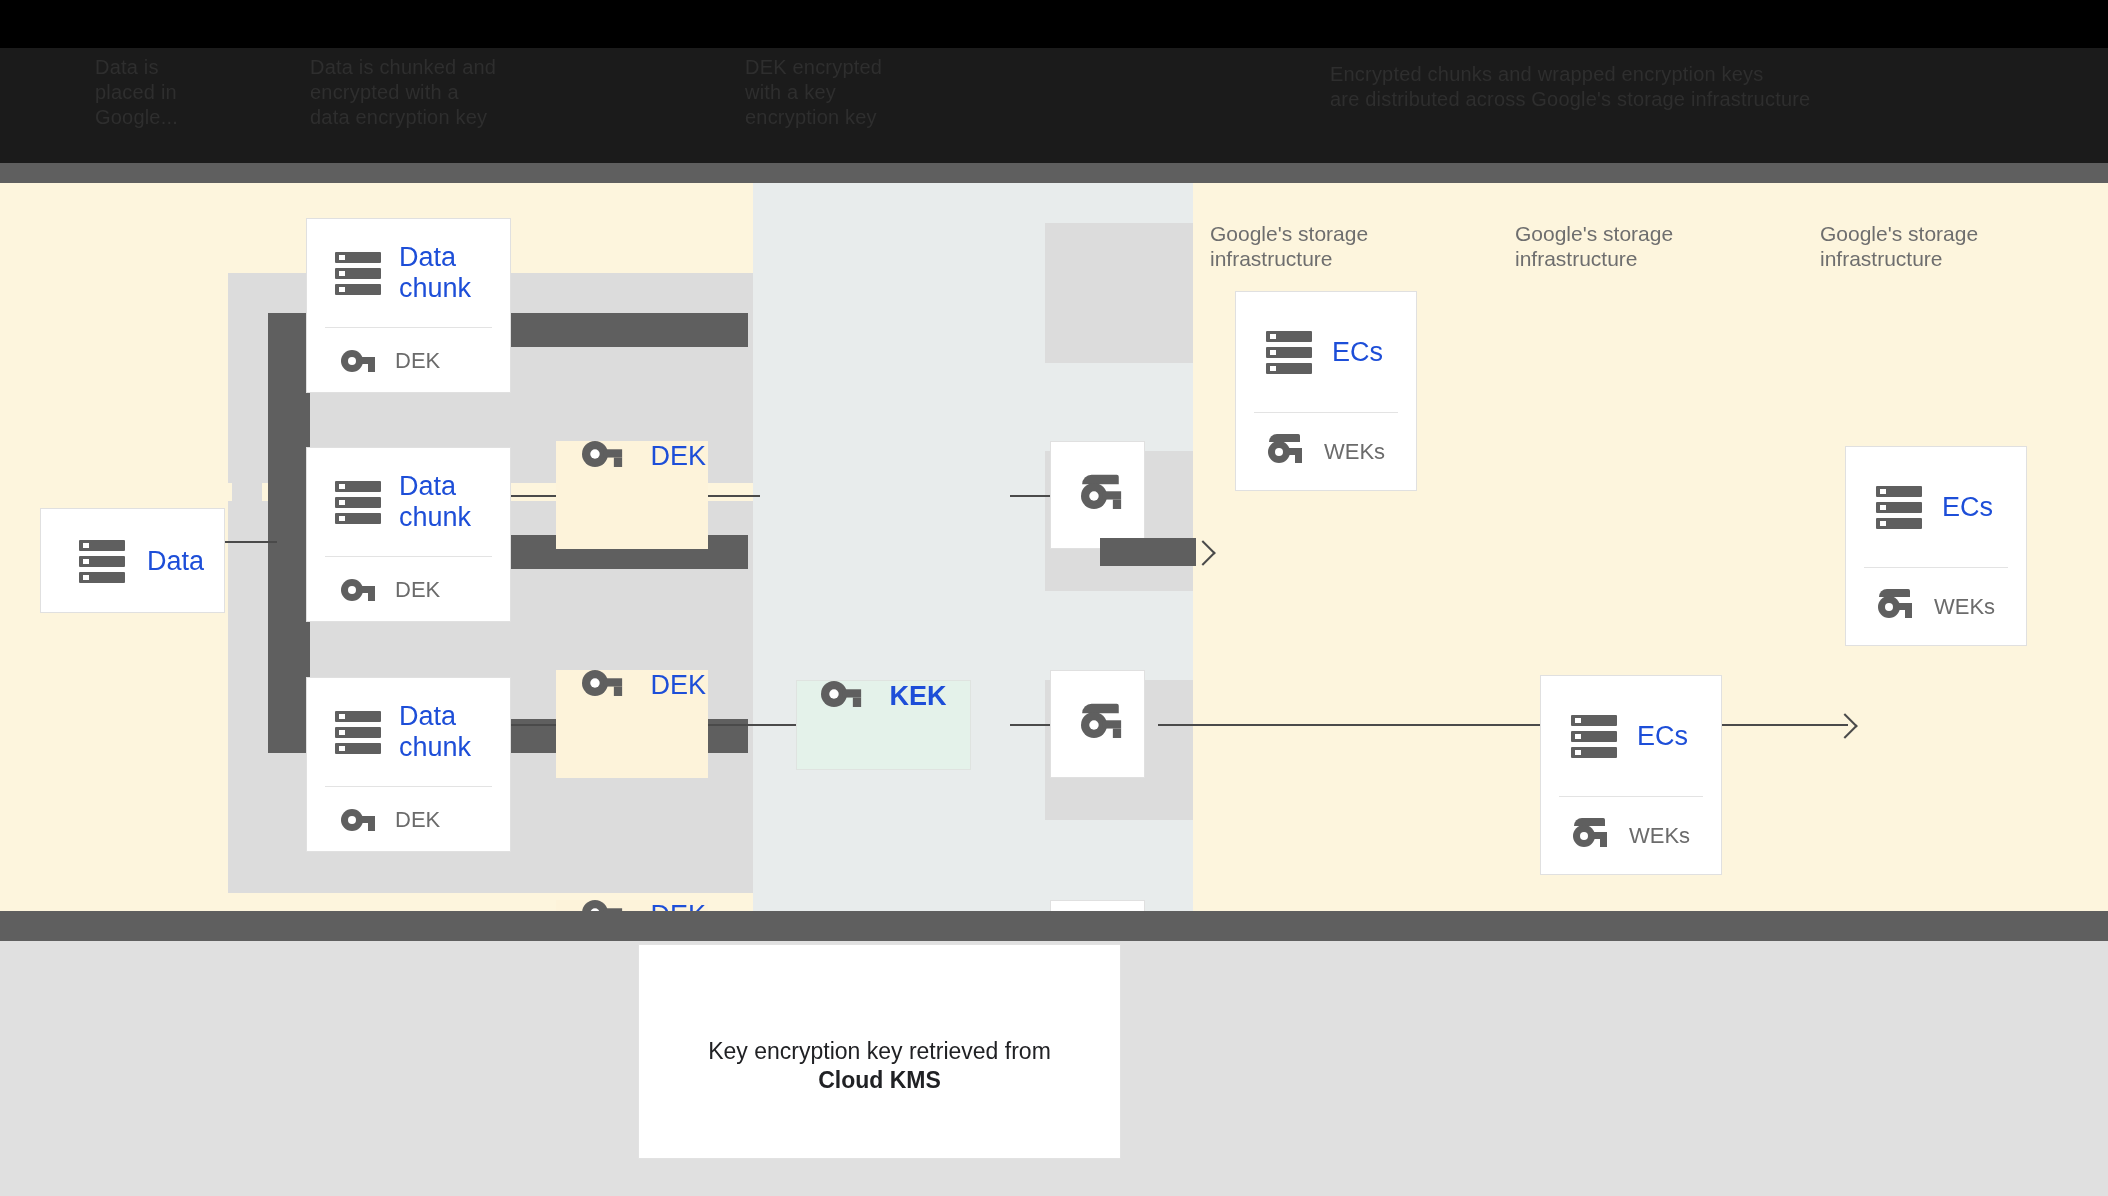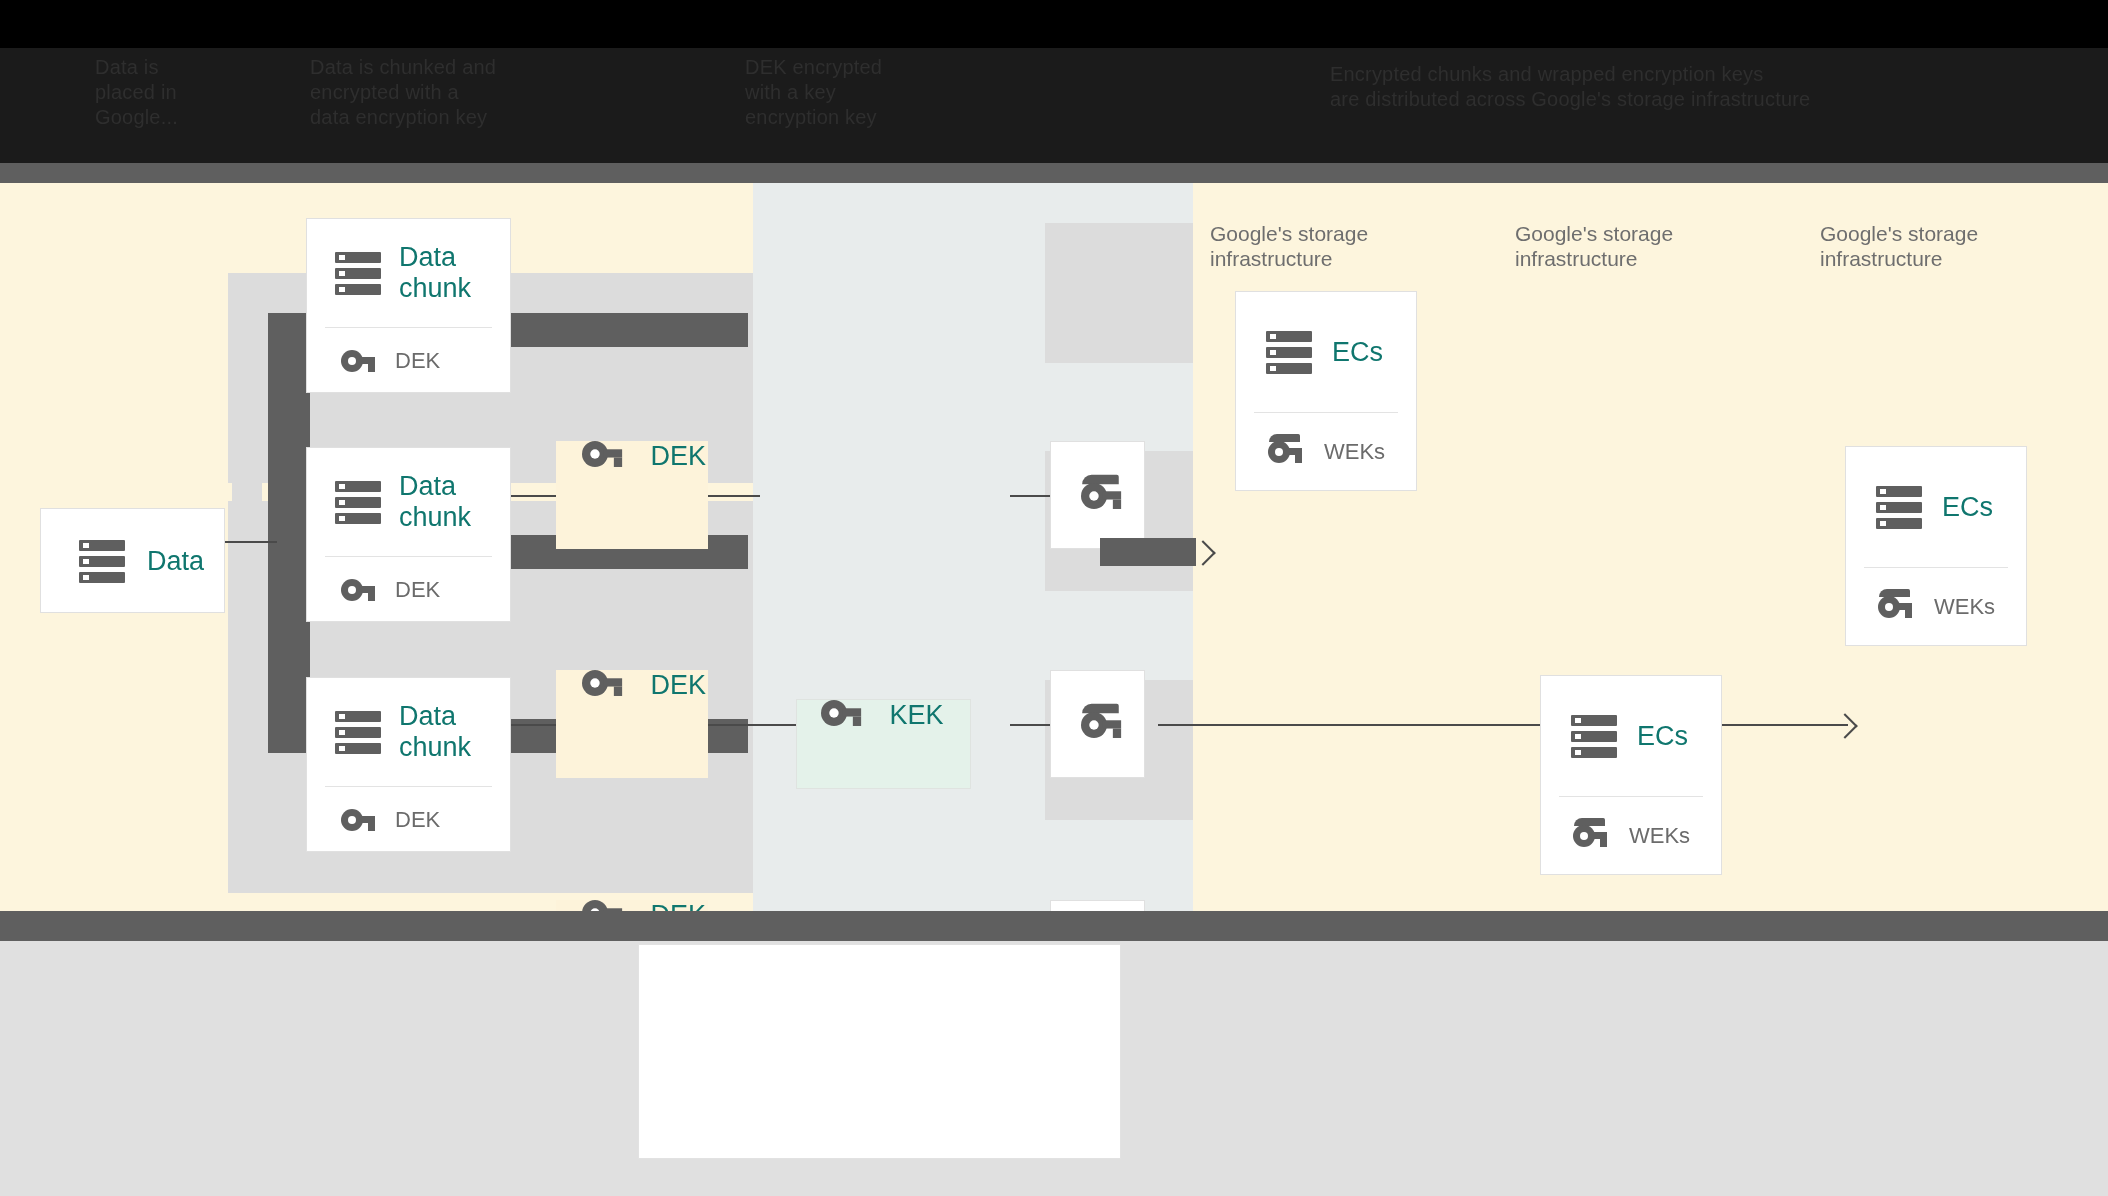--- a/index.html
+++ b/index.html
@@ -31,21 +31,21 @@
   .fan-arm{position:absolute;left:268px;width:480px;height:34px;background:#5f5f5f;}
   .fan-arm-a{top:130px;}
   .fan-arm-b{top:352px;}
   .fan-arm-c{top:536px;}
 
   
   .card{position:absolute;background:#fff;border:1px solid #e0e0e0;box-sizing:border-box;}
   .card .row{display:flex;align-items:center;}
   .card-divider{height:1px;background:#e3e3e3;margin:0 18px;}
 
-  .lbl-strong{font-size:27px;color:#0f766e;line-height:31px;}
+  .lbl-strong{font-size:27px;color:#1d4ed8;line-height:31px;}
   .lbl-soft{font-size:22px;color:#6b6b6b;}
 
   
   .srv{display:inline-block;width:46px;}
   .srv i{display:block;height:11px;background:#5f5f5f;margin-bottom:5px;position:relative;border-radius:1px;}
   .srv i:last-child{margin-bottom:0;}
   .srv i:before{content:"";position:absolute;left:4px;top:3px;width:6px;height:5px;background:#fff;}
 
   
   .keyico{display:inline-block;position:relative;width:34px;height:22px;}
@@ -214,21 +214,21 @@
     <div class="wire" style="left:708px;top:541px;width:90px;"></div>
 
     <div class="dekbox" style="left:556px;top:717px;width:152px;height:108px;">
       <div class="row" style="height:108px;padding-left:26px;">
         <span class="keyico big"><span class="kring"></span><span class="kshaft"></span><span class="ktooth"></span></span>
         <span class="lbl-strong" style="margin-left:30px;">DEK</span>
       </div>
     </div>
     <div class="wire" style="left:708px;top:771px;width:52px;"></div>
 
-    <div class="kekbox" style="left:796px;top:516px;width:175px;height:90px;">
+    <div class="kekbox" style="left:796px;top:497px;width:175px;height:90px;font-weight:bold;">
       <div class="row" style="height:88px;padding-left:24px;">
         <span class="keyico big"><span class="kring"></span><span class="kshaft"></span><span class="ktooth"></span></span>
         <span class="lbl-strong" style="margin-left:30px;">KEK</span>
       </div>
     </div>
 
     <div class="wire" style="left:1010px;top:312px;width:48px;"></div>
     <div class="card" style="left:1050px;top:258px;width:95px;height:108px;">
       <div class="row" style="height:108px;justify-content:center;">
         <span class="keyico wrapped big">
@@ -342,15 +342,19 @@
         <span class="lbl-soft" style="margin-left:22px;">WEKs</span>
       </div>
     </div>
 
   </div>
 
   <div class="greybar-bottom"></div>
   <div class="bottomarea"></div>
 
   <div class="caption">
+    <div class="cap-n">
+      <span>Key encryption key retrieved from</span><br>
+      <b>Cloud KMS</b>
+    </div>
   </div>
 
 </div>
 
 </body></html>

